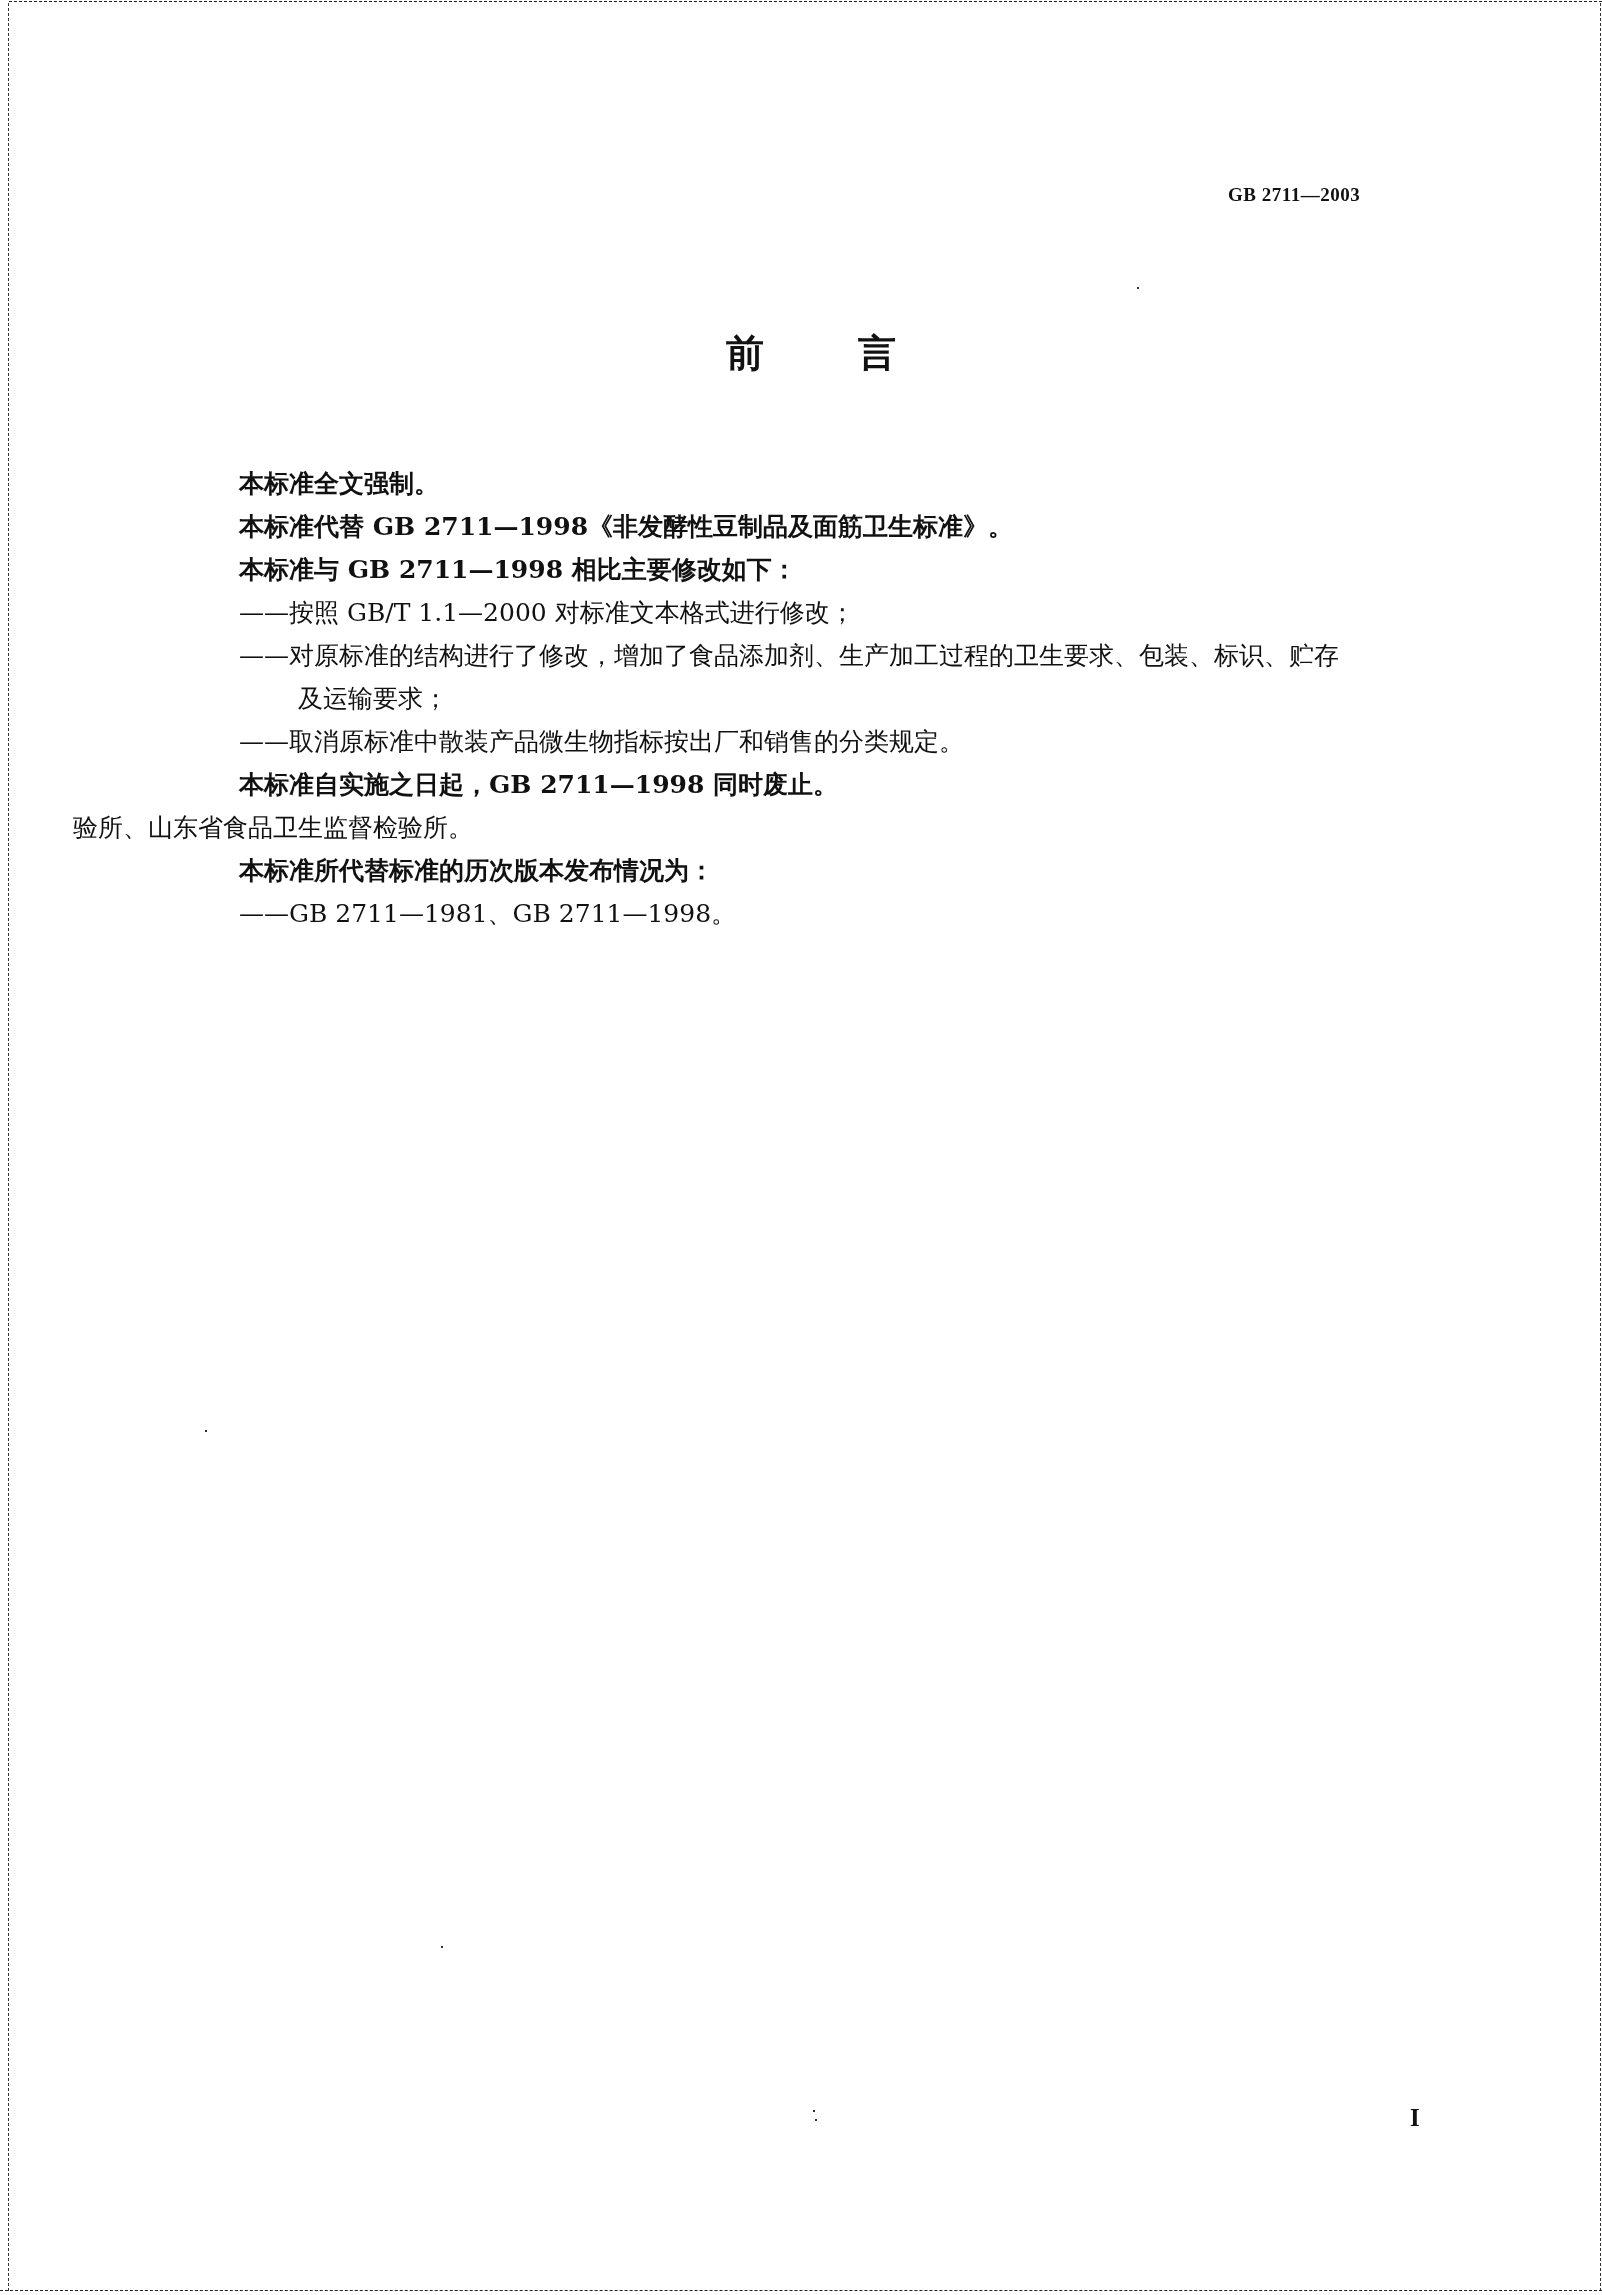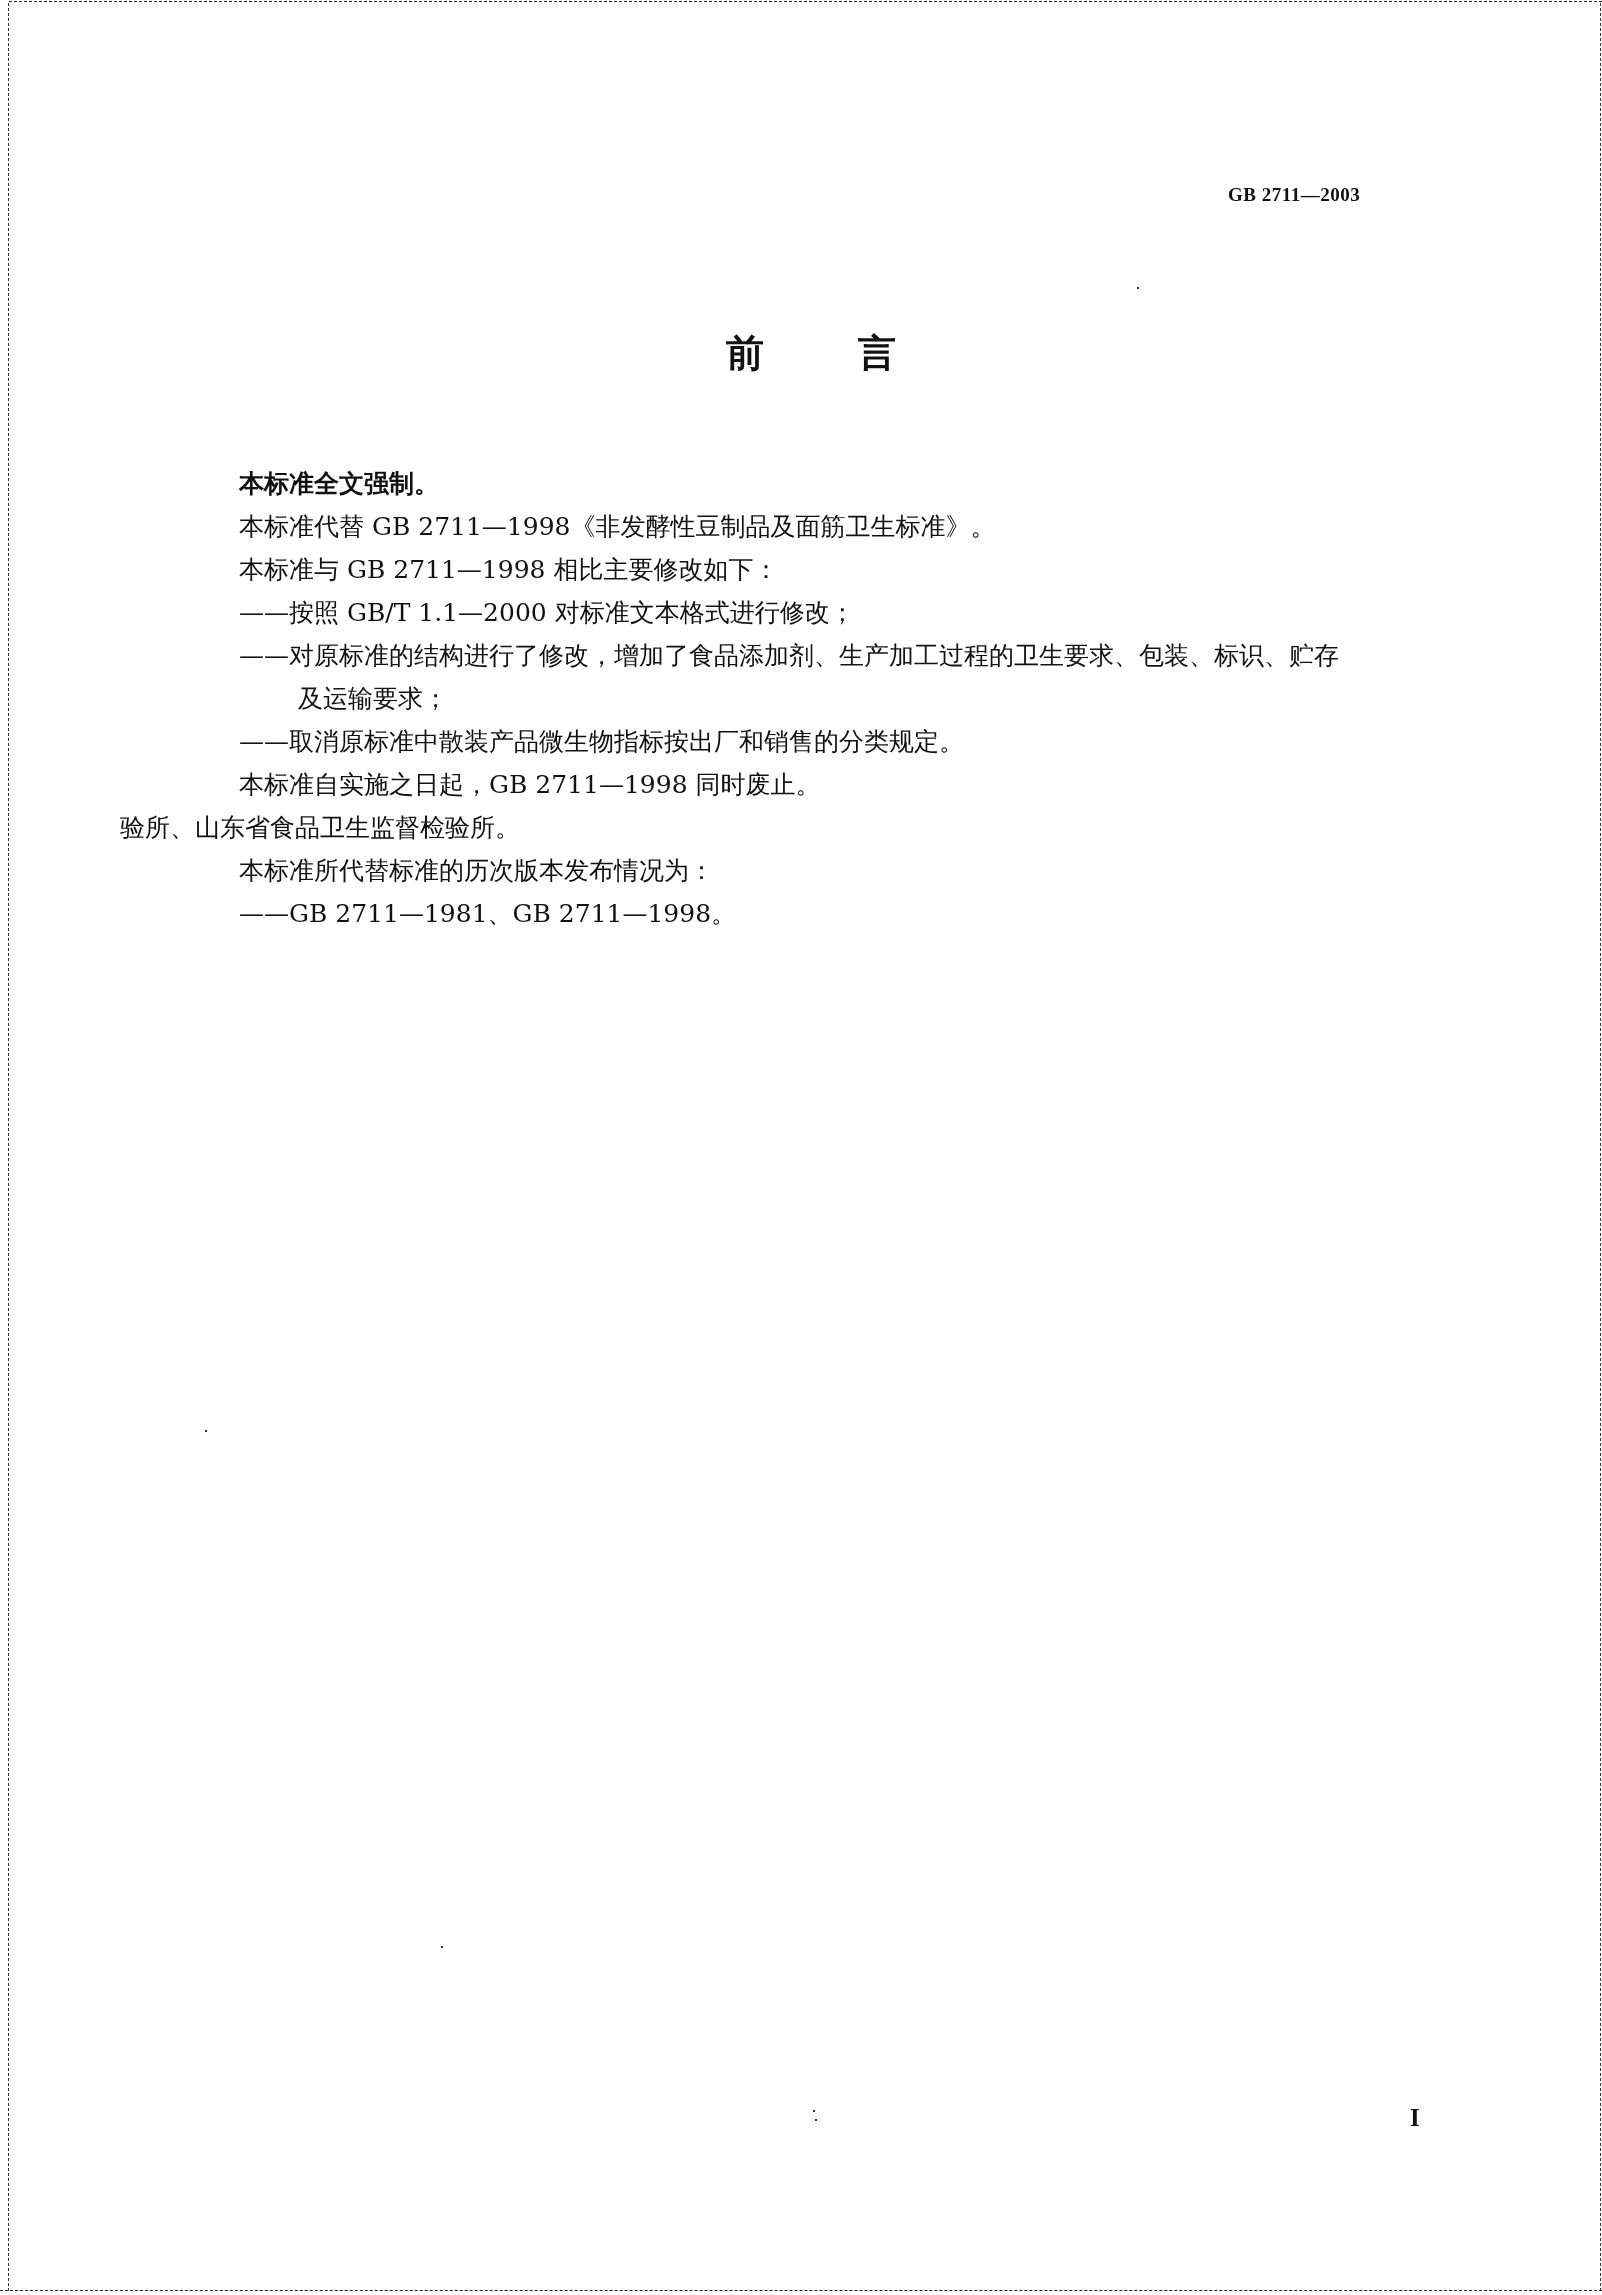--- a/index.html
+++ b/index.html
@@ -65,24 +65,24 @@
       left: 0;
       top: 462px;
       width: 1602px;
       font-size: 25px;
       line-height: 43px;
     }
     .line {
       position: relative;
       white-space: nowrap;
     }
-    .para { padding-left: 239px; }
+    .para { padding-left: 239px; font-weight: bold; }
     .dash { padding-left: 239px; }
     .dash-cont { padding-left: 298px; }
-    .cont { padding-left: 120px; }
+    .cont { padding-left: 73px; }
     .bold { font-weight: bold; font-family: "DejaVu Sans", sans-serif; }
     .page-number {
       position: absolute;
       left: 1410px;
       top: 2104px;
       font-family: "Liberation Serif", serif;
       font-size: 25px;
       font-weight: bold;
     }
     .speck {

